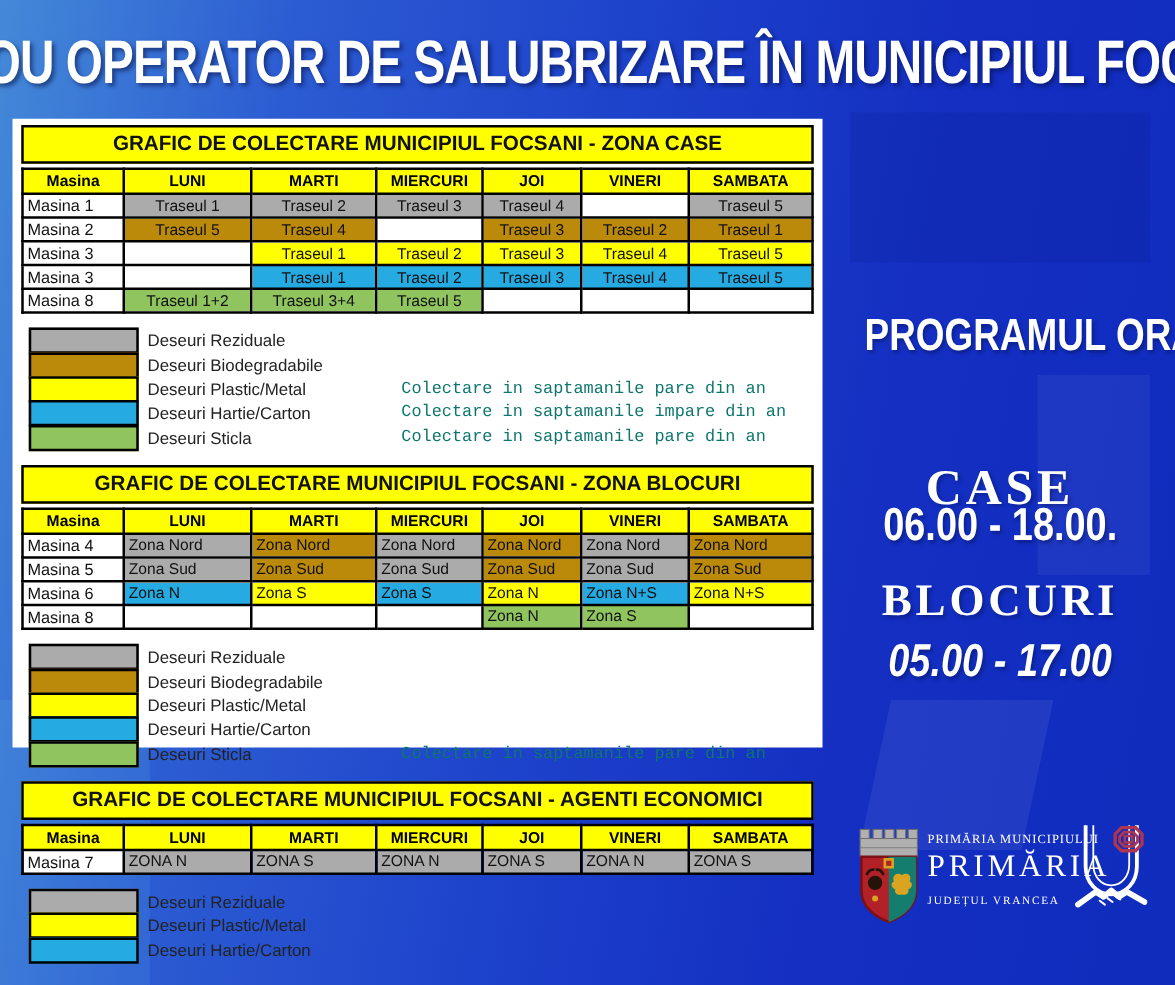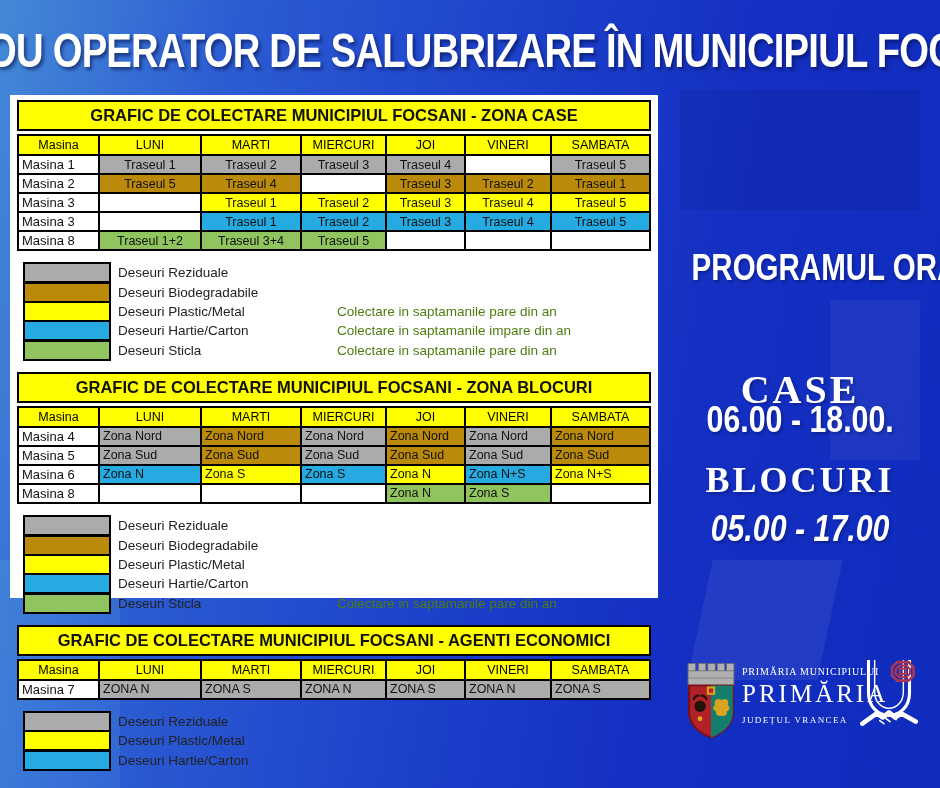--- a/index.html
+++ b/index.html
@@ -24,36 +24,36 @@
     text-shadow:3px 3px 4px rgba(5,15,70,.55);
   }
 
   .panel{position:absolute;left:10px;top:95px;width:648px;height:503px;background:#fff;
     box-sizing:border-box;padding:5px 7px;}
 
   .tbl-title{background:#FFFF00;border:2px solid #000;height:27px;line-height:27px;
     text-align:center;font-weight:bold;font-size:16.5px;color:#111;margin-bottom:3px;}
   .mt{margin-top:12px;}
   table.sched{border-collapse:collapse;width:100%;table-layout:fixed;}
-  .sched th{background:#FFFF00;font-weight:normal;font-size:12.5px;text-align:center;
+  .sched th{background:#FFFF00;font-weight:bold;font-size:12.5px;text-align:center;
     border:2px solid #000;height:18px;padding:0 2px;margin-top:11px;}
   .sched td{border:2px solid #000;height:17px;font-size:12.5px;padding:0 3px;
     overflow:hidden;white-space:nowrap;color:#111;}
   .sched td.machine{text-align:left;background:#fff;font-size:13px;}
   .center-cells td:not(.machine){text-align:center;}
   .left-cells td:not(.machine){text-align:left;}
   col.c0{width:81px}col.c1{width:102px}col.c2{width:100px}col.c3{width:85px}
   col.c4{width:79px}col.c5{width:86px}
 
   .legend{margin:12px 0 0 6px;}
   .legend-row{position:relative;display:flex;align-items:center;height:19.4px;}
   .swatch{width:88px;height:21px;box-sizing:border-box;border:2px solid #000;
     margin:-1px 0;flex:0 0 88px;}
   .legend-label{margin-left:7px;font-size:13.5px;color:#222;}
-  .legend-note{position:absolute;left:314px;font-size:13.5px;color:#4d7c0f;}
+  .legend-note{position:absolute;left:298px;font-size:13.5px;color:#0f766e;font-family:Liberation Mono, monospace;}
 
   .right-text{position:absolute;left:660px;width:280px;text-align:center;color:#fff;}
   .cond{display:inline-block;transform:scaleX(.82);transform-origin:center;white-space:nowrap;}
   #programul{top:247px;font-weight:bold;font-size:36px;text-shadow:2px 2px 3px rgba(5,15,70,.4);}
   .sched-label{font-family:"Liberation Serif",serif;font-weight:bold;letter-spacing:3px;
     text-shadow:2px 2px 3px rgba(5,15,70,.4);}
   #case-label{top:350px;font-size:40px;margin-top:16px;}
   #case-hours{top:399px;font-weight:bold;font-size:37px;text-shadow:2px 2px 3px rgba(5,15,70,.4);}
   #blocuri-label{top:459px;font-size:36px;}
   #blocuri-hours{top:508px;font-weight:bold;font-size:37px;text-shadow:2px 2px 3px rgba(5,15,70,.4);font-style:italic;}

